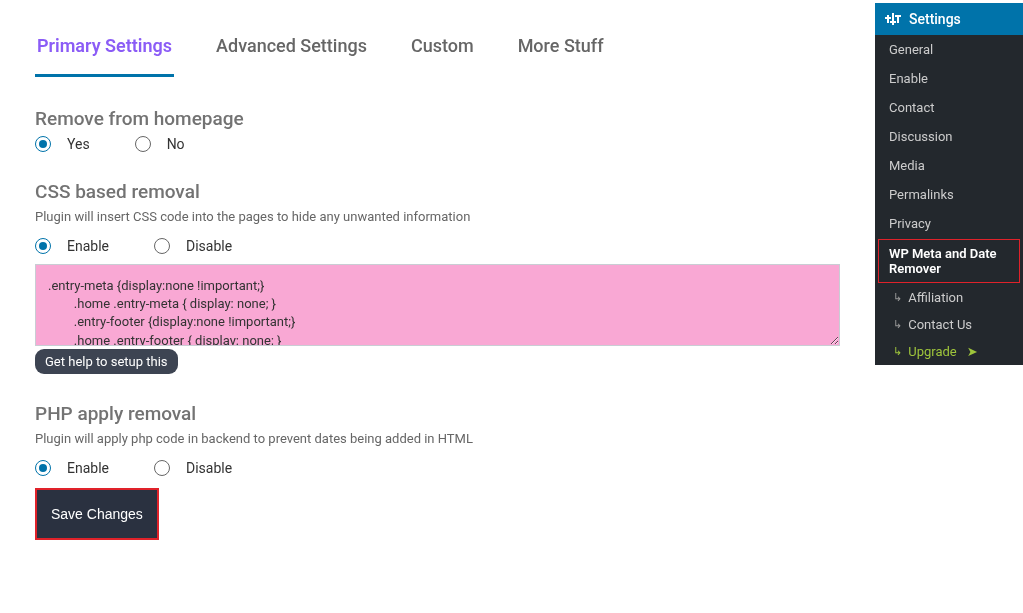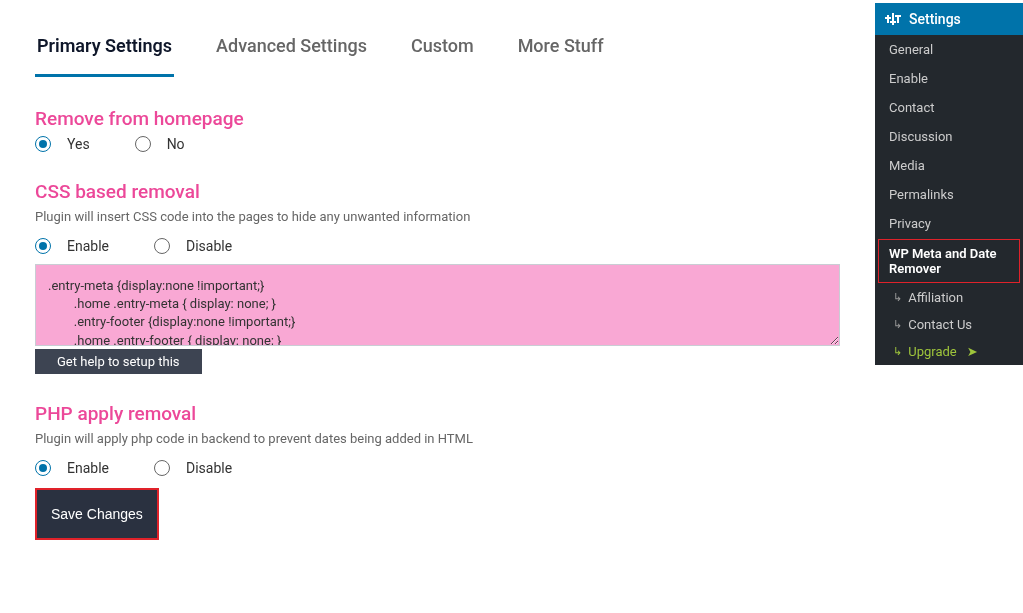--- a/index.html
+++ b/index.html
@@ -27,31 +27,31 @@
       margin-bottom: 30px;
     }
     .tab {
       padding: 15px 2px 18px 2px;
       font-size: 18px;
       color: #666;
       cursor: pointer;
       font-weight: 500;
     }
     .tab.active {
-      color: #0f172a;
+      color: #8b5cf6;
       border-bottom: 3px solid #0073aa;
       font-weight: 600;
     }
     .section {
       margin-bottom: 28px;
     }
     .section-title {
       font-size: 19px;
       font-weight: 500;
-      color: #ec4899;
+      color: #737373;
       margin-bottom: 6px;
     }
     .section-desc {
       font-size: 13px;
       color: #666;
       margin-bottom: 14px;
     }
     .radio-group {
       display: flex;
       gap: 45px;
@@ -98,24 +98,25 @@
       font-size: 13px;
       color: #333;
       resize: both;
       margin-top: 10px;
       line-height: 1.4;
     }
     .help-button {
       display: inline-block;
       background: #3d4452;
       color: #fff;
-      padding: 5px 22px;
+      padding: 5px 10px;
       font-size: 13px;
       margin-top: 0;
       cursor: pointer;
+      border-radius: 9px;
     }
     .save-button {
       background: #2a3140;
       color: #fff;
       border: 2px solid #e0222a;
       padding: 16px 14px;
       font-size: 14px;
       cursor: pointer;
       margin-top: 12px;
     }

